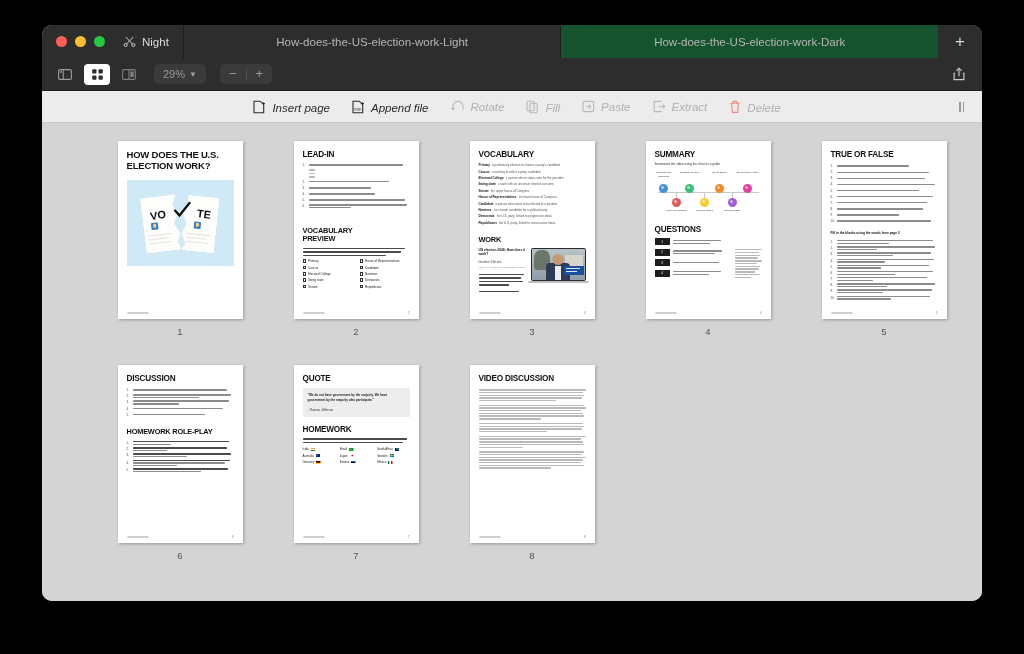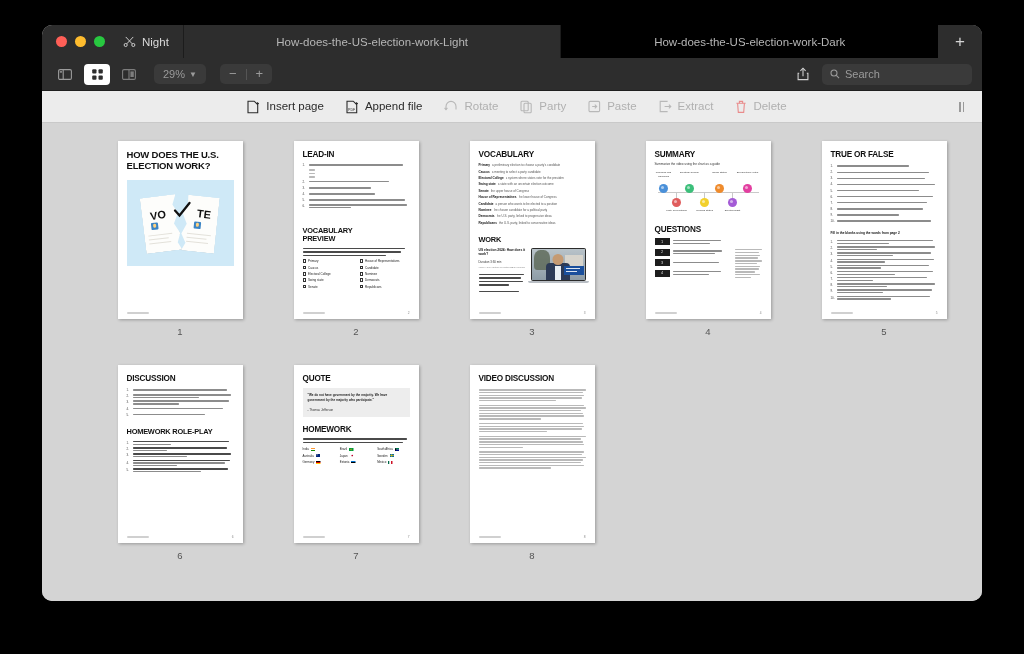--- a/index.html
+++ b/index.html
@@ -50,21 +50,21 @@
     display: flex; align-items: center; justify-content: center;
     position: relative;
     flex: 1 1 0;
     min-width: 0;
     font-size: 11.5px;
     color: #b6b6b6;
     border-left: 1px solid #1c1c1c;
     padding: 0 0;
     white-space: nowrap; overflow: hidden;
   }
-  .tab.inactive-dark { background: #000000; }
+  .tab.inactive-dark { background: #14532d; }
   .tab.active {
     background: #3a3a3a;
     color: #ffffff;
     font-weight: bold;
   }
   .tab-label { overflow: hidden; text-overflow: ellipsis; }
   .tab-close {
     position: absolute; right: 10px; top: 50%;
     transform: translateY(-50%);
     color: #9a9a9a; font-size: 13px; line-height: 1;
@@ -127,22 +127,22 @@
     display: flex; align-items: center;
     position: relative;
   }
   .actions {
     display: flex; align-items: center;
     gap: 22px;
     margin: 0 auto;
     padding-left: 10px;
   }
   .action {
-    display: flex; align-items: flex-start; gap: 6px;
-    font-size: 11.5px; color: #2b2b2b;
+    display: flex; align-items: flex-end; gap: 6px;
+    font-size: 11.5px; color: #2b2b2b; font-style: italic;
   }
   .action.disabled { color: #b0b0b0; }
   .action svg { display: block; }
   .grip {
     position: absolute; right: 18px; top: 50%;
     transform: translateY(-50%);
     display: flex; gap: 2px;
   }
   .grip i { width: 1.5px; height: 10px; background: #9a9a9a; display: block; }
 
@@ -370,27 +370,20 @@
     <div class="spacer"></div>
 
     <div class="share-btn">
       <svg width="12" height="14" viewBox="0 0 12 14" fill="none" stroke="#d0d0d0" stroke-width="1.1">
         <path d="M6 9.2V1.4"></path>
           <path d="M3.4 3.8L6 1.2l2.6 2.6"></path>
         <path d="M2.2 6.2H1.1v6.4h9.8V6.2H9.8"></path>
       </svg>
     </div>
 
-    <div class="search-box">
-      <svg width="10" height="10" viewBox="0 0 11 11" fill="none" stroke="#9b9b9b" stroke-width="1.2">
-        <circle cx="4.4" cy="4.4" r="3.3"></circle>
-          <line x1="6.9" y1="6.9" x2="10" y2="10"></line>
-      </svg>
-      <span>Search</span>
-    </div>
   </div>
 
   <div class="toolbar-light">
     <div class="actions">
 
       <div class="action">
         <span>
           <svg width="13" height="14" viewBox="0 0 13 14" fill="none" stroke="#2b2b2b" stroke-width="1.1">
             <path d="M1 1.2h6.2l3.5 3.4v8.2H1z"></path>
               <path d="M10.6 2.2v2.6"></path>
@@ -422,21 +415,21 @@
         <span>Rotate</span>
       </div>
 
       <div class="action disabled">
         <span>
           <svg width="13" height="14" viewBox="0 0 13 14" fill="none" stroke="#b8b8b8" stroke-width="1.1">
             <rect x="1" y="1.2" width="7.2" height="9.6" rx="1"></rect>
               <rect x="4" y="3.2" width="7.2" height="9.6" rx="1"></rect>
           </svg>
         </span>
-        <span>Party</span>
+        <span>Fill</span>
       </div>
 
       <div class="action disabled">
         <span>
           <svg width="13" height="13" viewBox="0 0 13 13" fill="none" stroke="#b8b8b8" stroke-width="1.1">
             <rect x="1" y="1.4" width="10.6" height="10.2" rx="1.2"></rect>
             <path d="M4.2 6.5h4.4"></path>
               <path d="M6.8 4.6l1.9 1.9-1.9 1.9"></path>
           </svg>
         </span>

